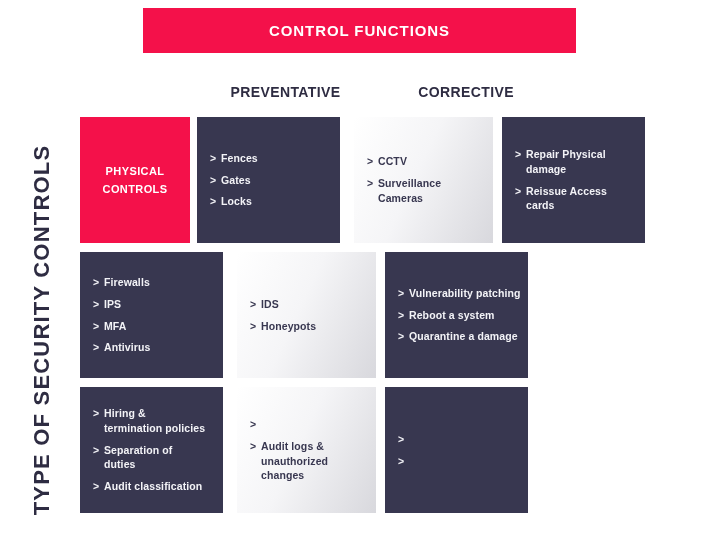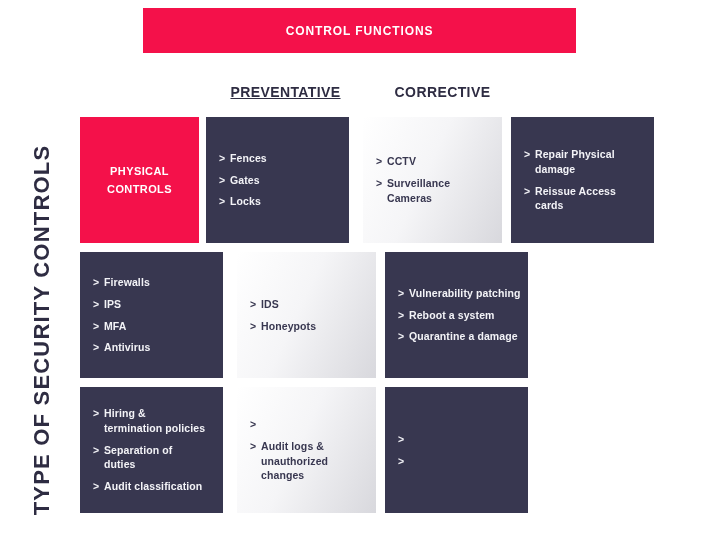--- a/index.html
+++ b/index.html
@@ -6,42 +6,42 @@
   .page {
     position:relative; width:720px; height:550px; background:#ffffff;
     font-family:"Liberation Sans", sans-serif; overflow:hidden;
   }
   .banner {
     position:absolute; left:143px; top:8px; width:433px; height:45px;
     background:var(--accent-red,#F4114A);
     display:flex; align-items:center; justify-content:center;
   }
   .banner-title {
-    color:#ffffff; font-weight:700; font-size:12px; letter-spacing:0.9px;
+    color:#ffffff; font-weight:700; font-size:15px; letter-spacing:0.9px;
   }
   .y-label {
     position:absolute; left:42px; top:330px;
     transform:translate(-50%,-50%) rotate(-90deg);
     white-space:nowrap; font-weight:700; font-size:22px;
     letter-spacing:1.2px; color:var(--header-text,#2E2C42);
   }
   .headers { position:absolute; left:80px; top:84px; display:flex; }
   .h-spacer { width:134px; }
   .col-h {
     font-weight:700; font-size:14px; color:var(--header-text,#2E2C42);
     text-align:center; letter-spacing:0.4px;
   }
-  .col-h-prev { width:143px; margin-right:14px;text-decoration:underline; }
+  .col-h-prev { width:143px; margin-right:14px; }
   .col-h-det  { width:139px; margin-right:9px;  }
-  .col-h-corr { width:143px; }
+  .col-h-corr { width:143px;text-align:right; }
   .grid { position:absolute; left:80px; top:117px; }
   .row { display:flex; margin-bottom:9px; }
   .cell { height:126px; box-sizing:border-box; }
   .cell-label {
-    width:119px; margin-right:7px; background:var(--accent-red,#F4114A);
+    width:110px; margin-right:7px; background:var(--accent-red,#F4114A);
     color:#ffffff; display:flex; align-items:center; justify-content:center;
     text-align:center; font-weight:700; font-size:11px; line-height:1.65;
     letter-spacing:0.4px; padding:0 12px;
   }
   .col-prev { width:143px; margin-right:14px; }
   .col-det  { width:139px; margin-right:9px;  }
   .col-corr { width:143px; }
   .cell-dark { background:var(--dark-navy,#383750); color:#F3F3F7; }
   .cell-light {
     background:linear-gradient(115deg, #ffffff 0%, #f5f5f7 45%, var(--light-gray,#D8D8DD) 100%);

